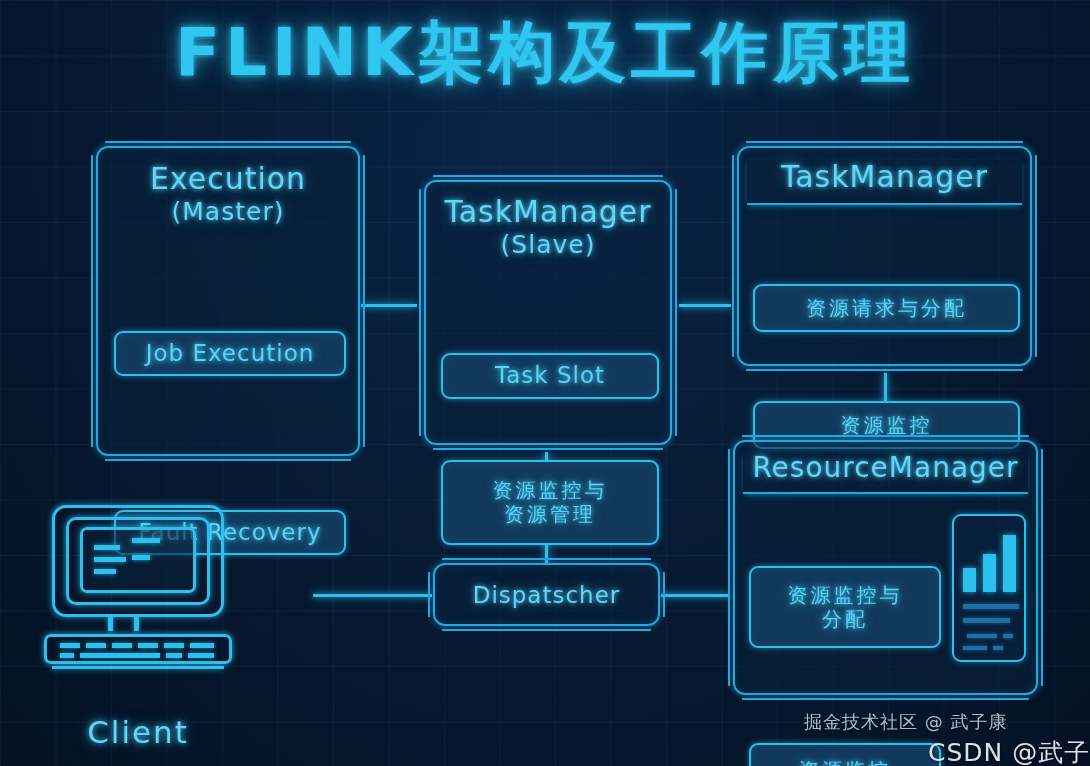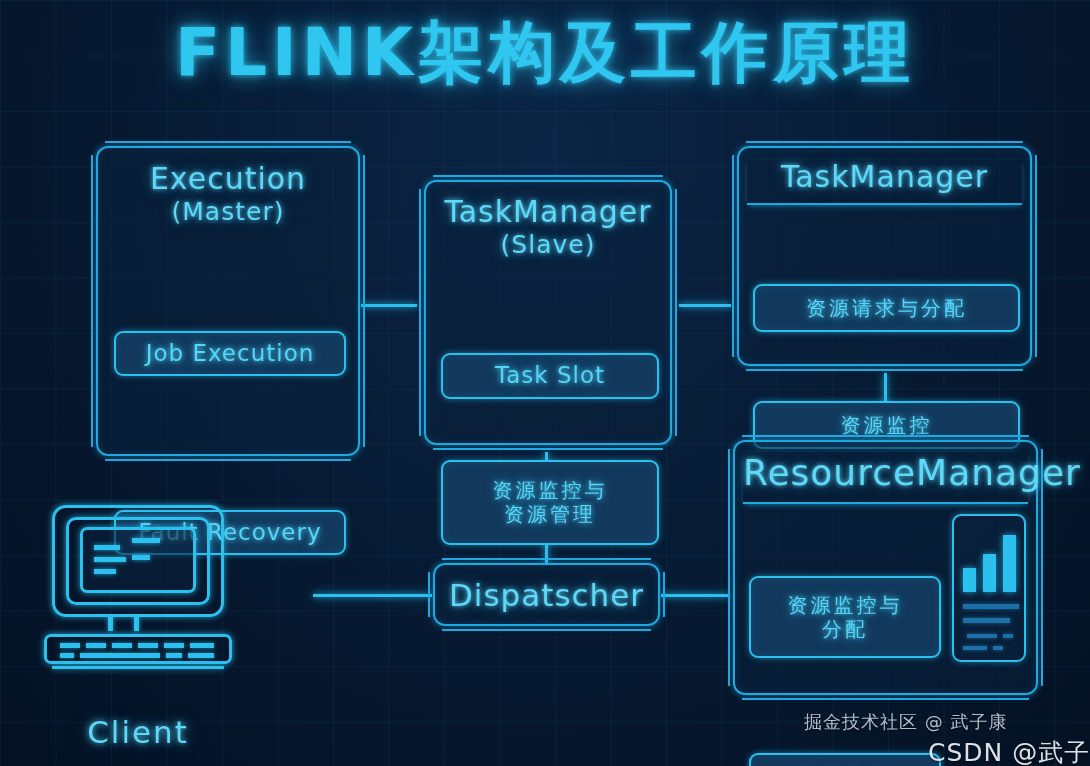--- a/index.html
+++ b/index.html
@@ -211,21 +211,21 @@
     </div>
     <div class="item cjk" style="left:14px; top:79px; width:267px; height:48px;">
       <span>资源请求与分配</span>
     </div>
     <div class="item cjk" style="left:14px; top:148px; width:267px; height:48px;">
       <span>资源监控</span>
     </div>
   </div>
 
   <div class="node" style="left:733px; top:440px; width:305px; height:255px;">
-    <div class="node-title with-rule" style="margin:10px 8px 0 8px; font-size:36px;">
+    <div class="node-title with-rule" style="margin:10px 8px 0 8px; font-size:28px;">
       <span>ResourceManager</span>
     </div>
     <div class="item cjk" style="left:14px; top:72px; width:192px; height:82px; flex-direction:column;">
       <span>资源监控与</span>
       <span>分配</span>
     </div>
     <div class="item cjk" style="left:14px; top:167px; width:192px; height:53px;">
       <span>资源监控</span>
     </div>
 
@@ -238,21 +238,21 @@
       <div class="txt-line" style="left:9px; top:88px;  width:56px; height:5px;"></div>
       <div class="txt-line" style="left:9px; top:102px; width:47px; height:5px;"></div>
       <div class="txt-line" style="left:13px; top:118px; width:30px; height:4px;"></div>
       <div class="txt-line" style="left:49px; top:118px; width:10px; height:4px;"></div>
       <div class="txt-line" style="left:9px;  top:130px; width:24px; height:4px;"></div>
       <div class="txt-line" style="left:39px; top:130px; width:10px; height:4px;"></div>
     </div>
   </div>
 
   <div class="node" style="left:433px; top:563px; width:227px; height:63px;">
-    <div class="node-title" style="line-height:60px; font-size:31px;">
+    <div class="node-title" style="line-height:60px; font-size:23px;">
       <span>Dispatscher</span>
     </div>
   </div>
 
   <div style="position:absolute; left:44px; top:505px; width:188px; height:180px;">
     <div class="mon-outer" style="left:8px; top:0px; width:172px; height:112px;"></div>
     <div class="mon-mid" style="left:22px; top:12px; width:144px; height:88px;"></div>
     <div class="mon-screen" style="left:36px; top:22px; width:116px; height:66px; background:rgba(10,32,58,0.6);"></div>
     <div class="scr-line" style="left:50px; top:40px; width:26px;"></div>
     <div class="scr-line" style="left:88px; top:33px; width:28px;"></div>

